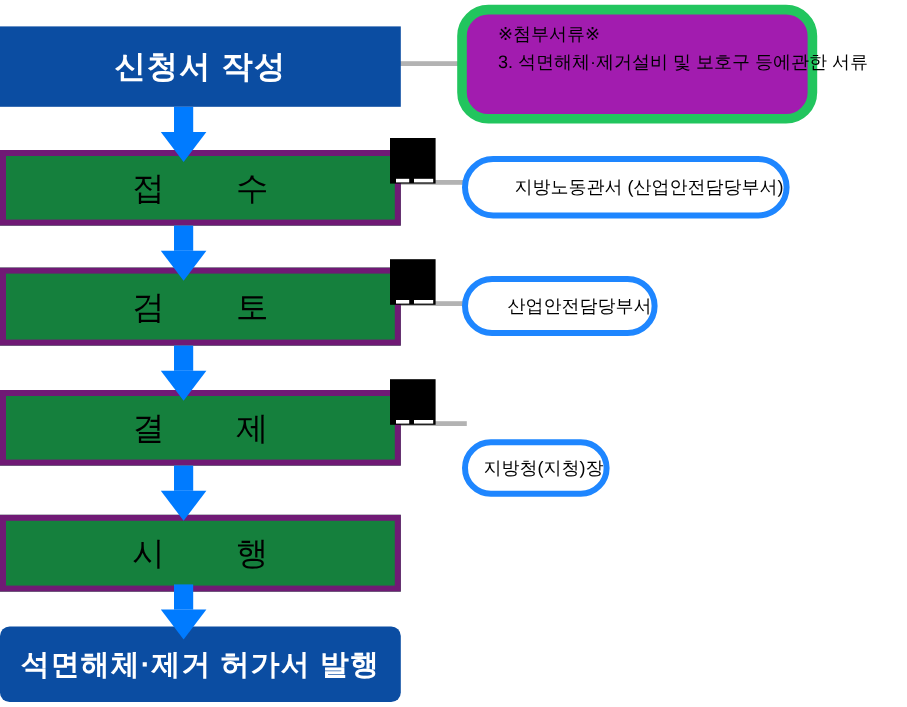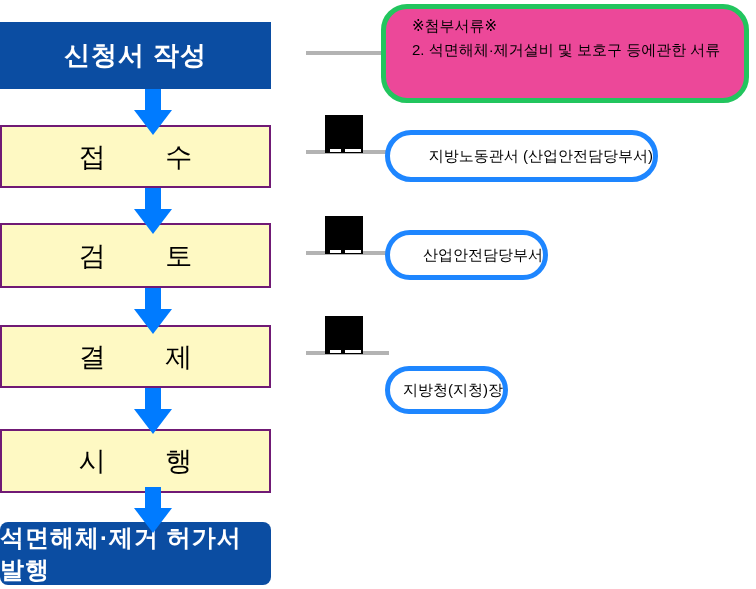--- a/index.html
+++ b/index.html
@@ -2,25 +2,25 @@
 <html><head>
 <meta charset="utf-8">
 <style>
   html,body{margin:0;padding:0;background:#ffffff;}
   .canvas{
     position:relative;width:756px;height:589px;background:#ffffff;
     font-family:"Liberation Sans","DejaVu Sans",sans-serif;overflow:hidden;
   }
   
   .step{
-    position:absolute;left:0;width:271px;box-sizing:border-box;
+    position:absolute;left:0;width:334px;box-sizing:border-box;
     display:flex;align-items:center;justify-content:center;z-index:2;
   }
   .step.filled{background:#0B4DA2;color:#ffffff;font-weight:600;font-size:26px;letter-spacing:1px;}
-  .step.outlined{background:#fef9c3;border:2px solid #701a75;color:#000000;font-size:27px;word-spacing:52px;}
+  .step.outlined{background:#15803d;border:5px solid #701a75;color:#000000;font-size:27px;word-spacing:52px;}
   #step-write{top:22px;height:67px;}
   #step-receipt{top:125px;height:63px;}
   #step-review{top:223px;height:65px;}
   #step-approve{top:325px;height:63px;}
   #step-implement{top:429px;height:64px;}
   #step-issue{top:522px;height:63px;border-radius:8px;font-size:24px;}
   
   .arrow{position:absolute;width:38px;height:46px;z-index:6;}
   .arrow .shaft{position:absolute;left:11px;top:0;width:16px;height:21px;background:#007BFF;}
   .arrow .head{
@@ -51,22 +51,22 @@
     position:absolute;box-sizing:border-box;background:#ffffff;
     border:5px solid #1E86FF;border-radius:28px;z-index:2;
     display:flex;align-items:center;justify-content:flex-end;
     font-size:15px;color:#000000;white-space:nowrap;
   }
   #pill-1{left:385px;top:130px;width:273px;height:52px;}
   #pill-2{left:385px;top:230px;width:163px;height:50px;}
   #pill-3{left:385px;top:330px;width:123px;height:48px;margin-top:36px;}
   
   .attach{
-    position:absolute;left:381px;top:4px;width:368px;height:99px;box-sizing:border-box;
-    background:#ec4899;border:5px solid #22c55e;border-radius:26px;z-index:2;
+    position:absolute;left:381px;top:4px;width:300px;height:99px;box-sizing:border-box;
+    background:#a21caf;border:8px solid #22c55e;border-radius:26px;z-index:2;
     padding:8px 8px 6px 26px;color:#000000;
   }
   .attach .title{font-size:15px;line-height:18px;margin-bottom:5px;}
   .attach .item{font-size:15px;line-height:19px;white-space:nowrap;}
 </style>
 </head>
 <body>
 
 <div class="canvas">
 
@@ -114,21 +114,21 @@
   <div class="hline" id="line-2"></div>
   <div class="hline" id="line-3"></div>
   <div class="hline" id="line-4"></div>
 
   <div class="stamp" id="stamp-1"></div>
   <div class="stamp" id="stamp-2"></div>
   <div class="stamp" id="stamp-3"></div>
 
   <div class="attach">
     <div class="title">※첨부서류※</div>
-    <div class="item">2. 석면해체·제거설비 및 보호구 등에관한 서류</div>
+    <div class="item">3. 석면해체·제거설비 및 보호구 등에관한 서류</div>
   </div>
 
   <div class="pill" id="pill-1">
     <span>지방노동관서 (산업안전담당부서)</span>
   </div>
   <div class="pill" id="pill-2">
     <span>산업안전담당부서</span>
   </div>
   <div class="pill" id="pill-3">
     <span>지방청(지청)장</span>

